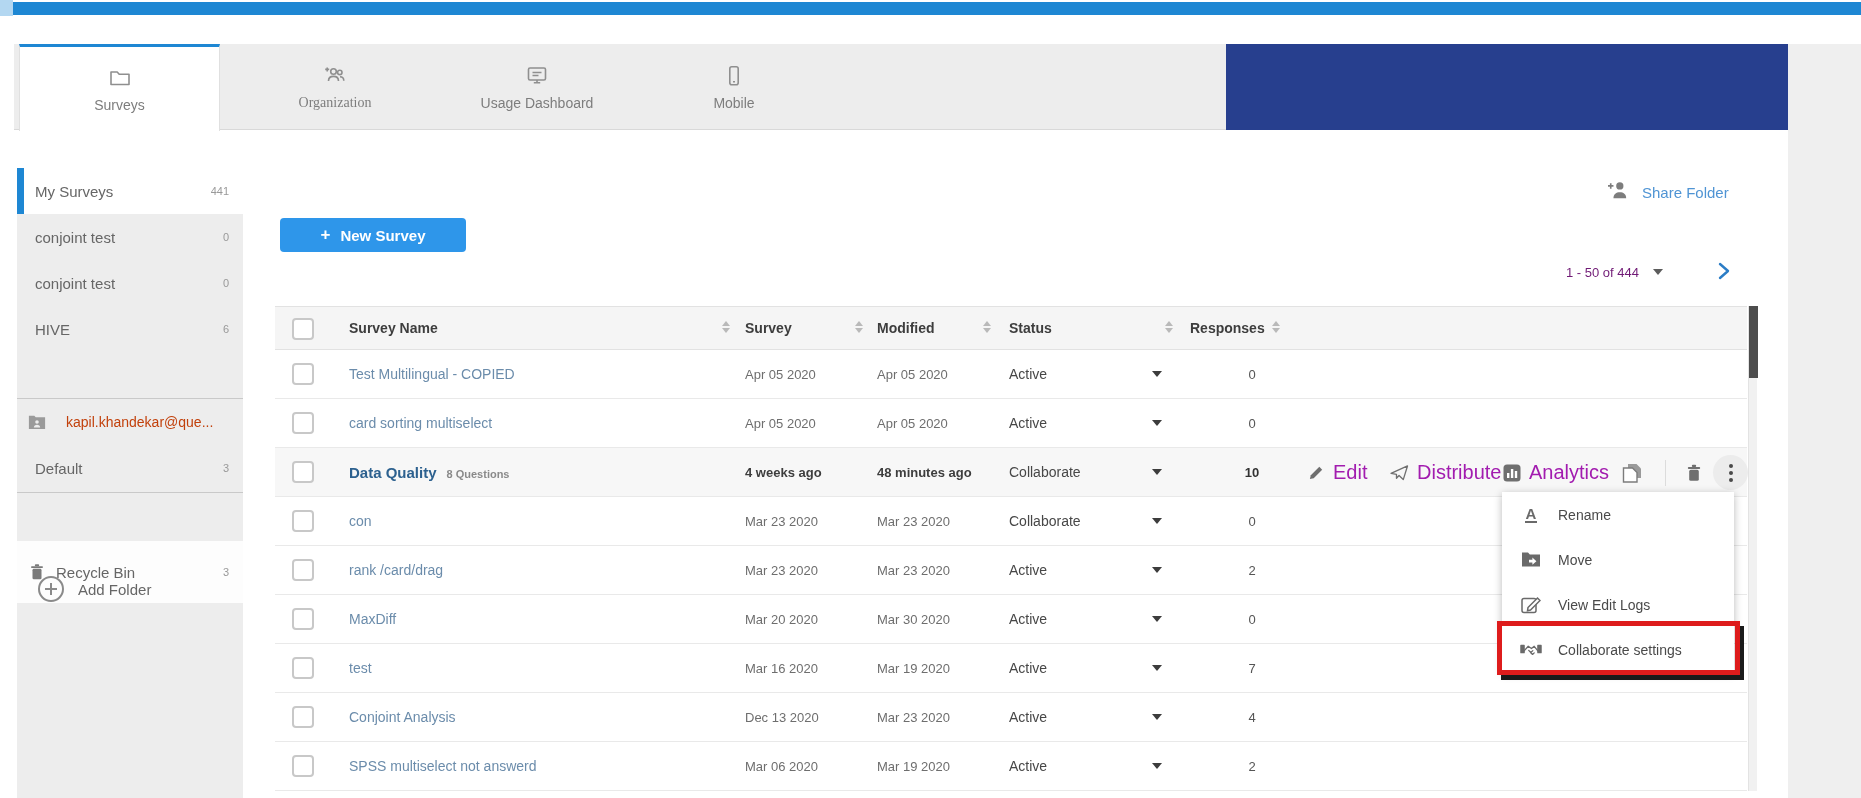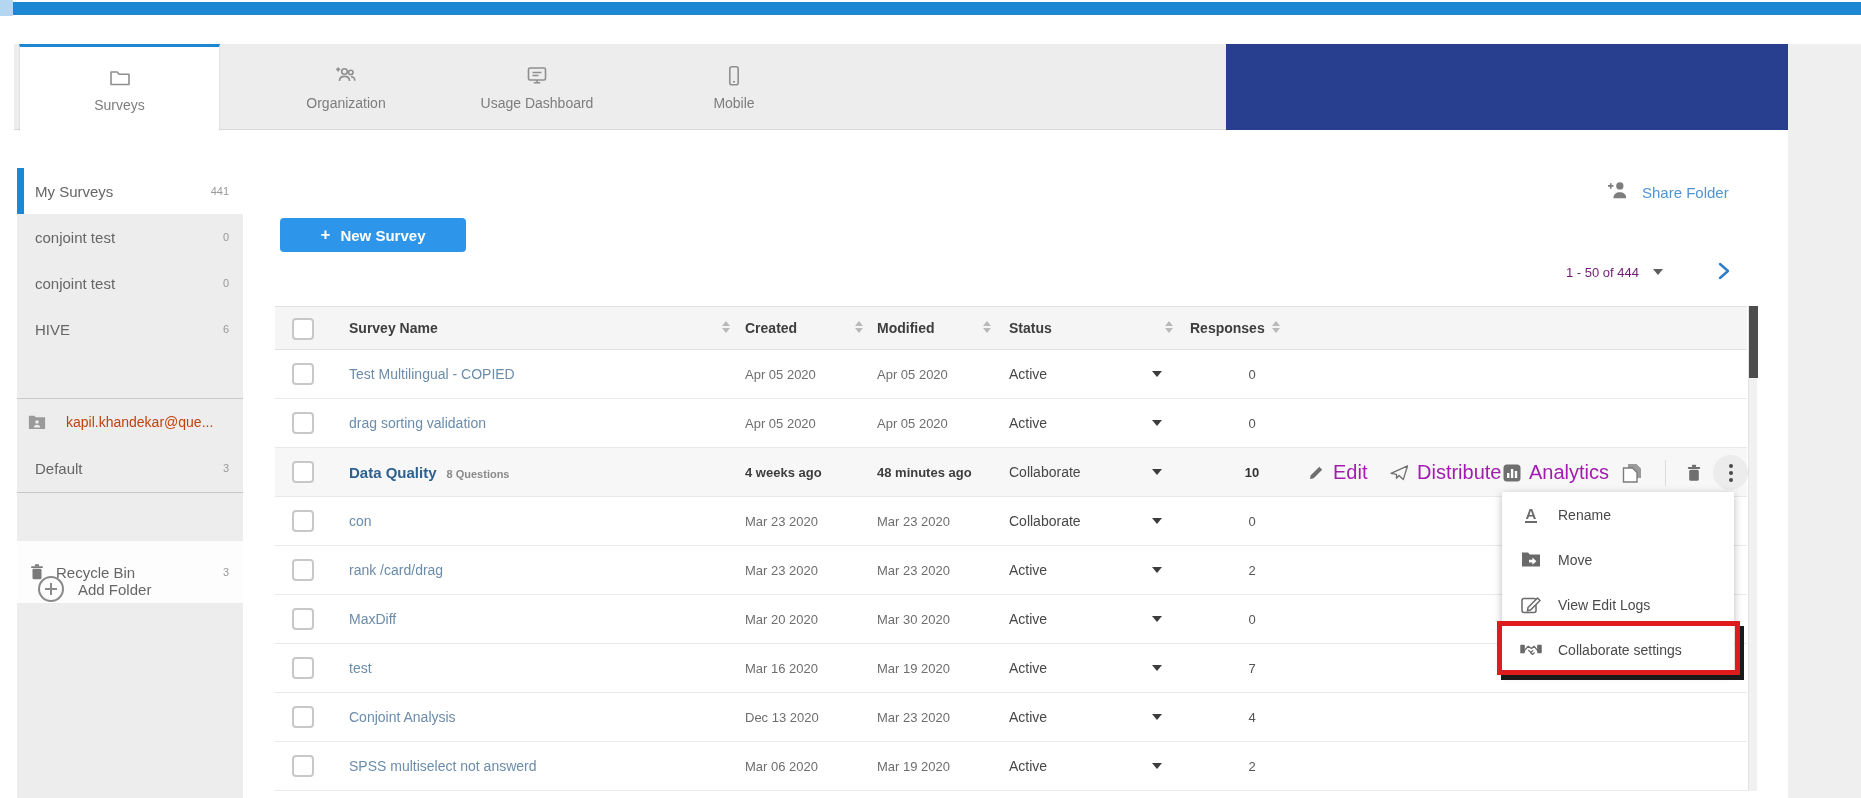--- a/index.html
+++ b/index.html
@@ -8,21 +8,21 @@
   #app { position:absolute; inset:0; width:1861px; height:628px; }
 
   
   .corner-sq { position:absolute; left:0; top:0; width:13px; height:16px; background:#b3d7f1; }
   .topbar { position:absolute; left:13px; top:2px; right:0; height:13px; background:#1e87d3; }
 
   .tabstrip { position:absolute; left:14px; top:44px; width:1212px; height:86px; background:#ededed; border-bottom:1px solid #d9d9d9; }
   .tab { position:absolute; top:0; height:86px; display:flex; flex-direction:column; align-items:center; justify-content:center; gap:7px; cursor:pointer; }
   .tab .tlabel { font-size:14px; color:#7d7d7d; }
   .tab-active { left:5px; width:201px; background:#ffffff; border-top:3px solid #1e87d3; border-left:1px solid #e0e0e0; border-right:1px solid #e0e0e0; height:87px; }
-  .tab-organization { left:252px; width:160px; }
+  .tab-organization { left:241px; width:160px;font-family:Liberation Serif, serif; }
   .tab-usage { left:438px; width:170px; }
   .tab-mobile { left:640px; width:160px; }
   .ticon { width:24px; height:24px; }
   .ticon svg { stroke:#8f8f8f; fill:none; stroke-width:1.6; }
 
   .banner { position:absolute; left:1226px; top:44px; width:562px; height:86px; background:#273f8e; }
 
   .right-gutter { position:absolute; left:1788px; top:44px; width:73px; height:754px; background:#efefef; }
 
   
@@ -230,21 +230,21 @@
       </svg>
   </div>
 
   <div class="thead">
     <span class="cb"></span>
     <span class="th-label" style="left:74px;">Survey Name</span>
     <span class="sort" style="left:447px;">
         <i class="up"></i>
         <i class="dn"></i>
       </span>
-    <span class="th-label" style="left:470px;">Created</span>
+    <span class="th-label" style="left:470px;">Survey</span>
     <span class="sort" style="left:580px;">
         <i class="up"></i>
         <i class="dn"></i>
       </span>
     <span class="th-label" style="left:602px;">Modified</span>
     <span class="sort" style="left:708px;">
         <i class="up"></i>
         <i class="dn"></i>
       </span>
     <span class="th-label" style="left:734px;">Status</span>
@@ -264,21 +264,21 @@
     <span class="c-name">Test Multilingual - COPIED</span>
     <span class="c-date c-created">Apr 05 2020</span>
     <span class="c-date c-modified">Apr 05 2020</span>
     <span class="c-status">Active</span>
     <span class="c-caret"></span>
     <span class="c-resp">0</span>
   </div>
 
   <div class="trow" style="top:399px;">
     <span class="cb"></span>
-    <span class="c-name">drag sorting validation</span>
+    <span class="c-name">card sorting multiselect</span>
     <span class="c-date c-created">Apr 05 2020</span>
     <span class="c-date c-modified">Apr 05 2020</span>
     <span class="c-status">Active</span>
     <span class="c-caret"></span>
     <span class="c-resp">0</span>
   </div>
 
   <div class="trow row-hl" style="top:448px;">
     <span class="cb"></span>
     <span class="c-name"><span>Data Quality</span><span class="q-badge">8 Questions</span></span>

